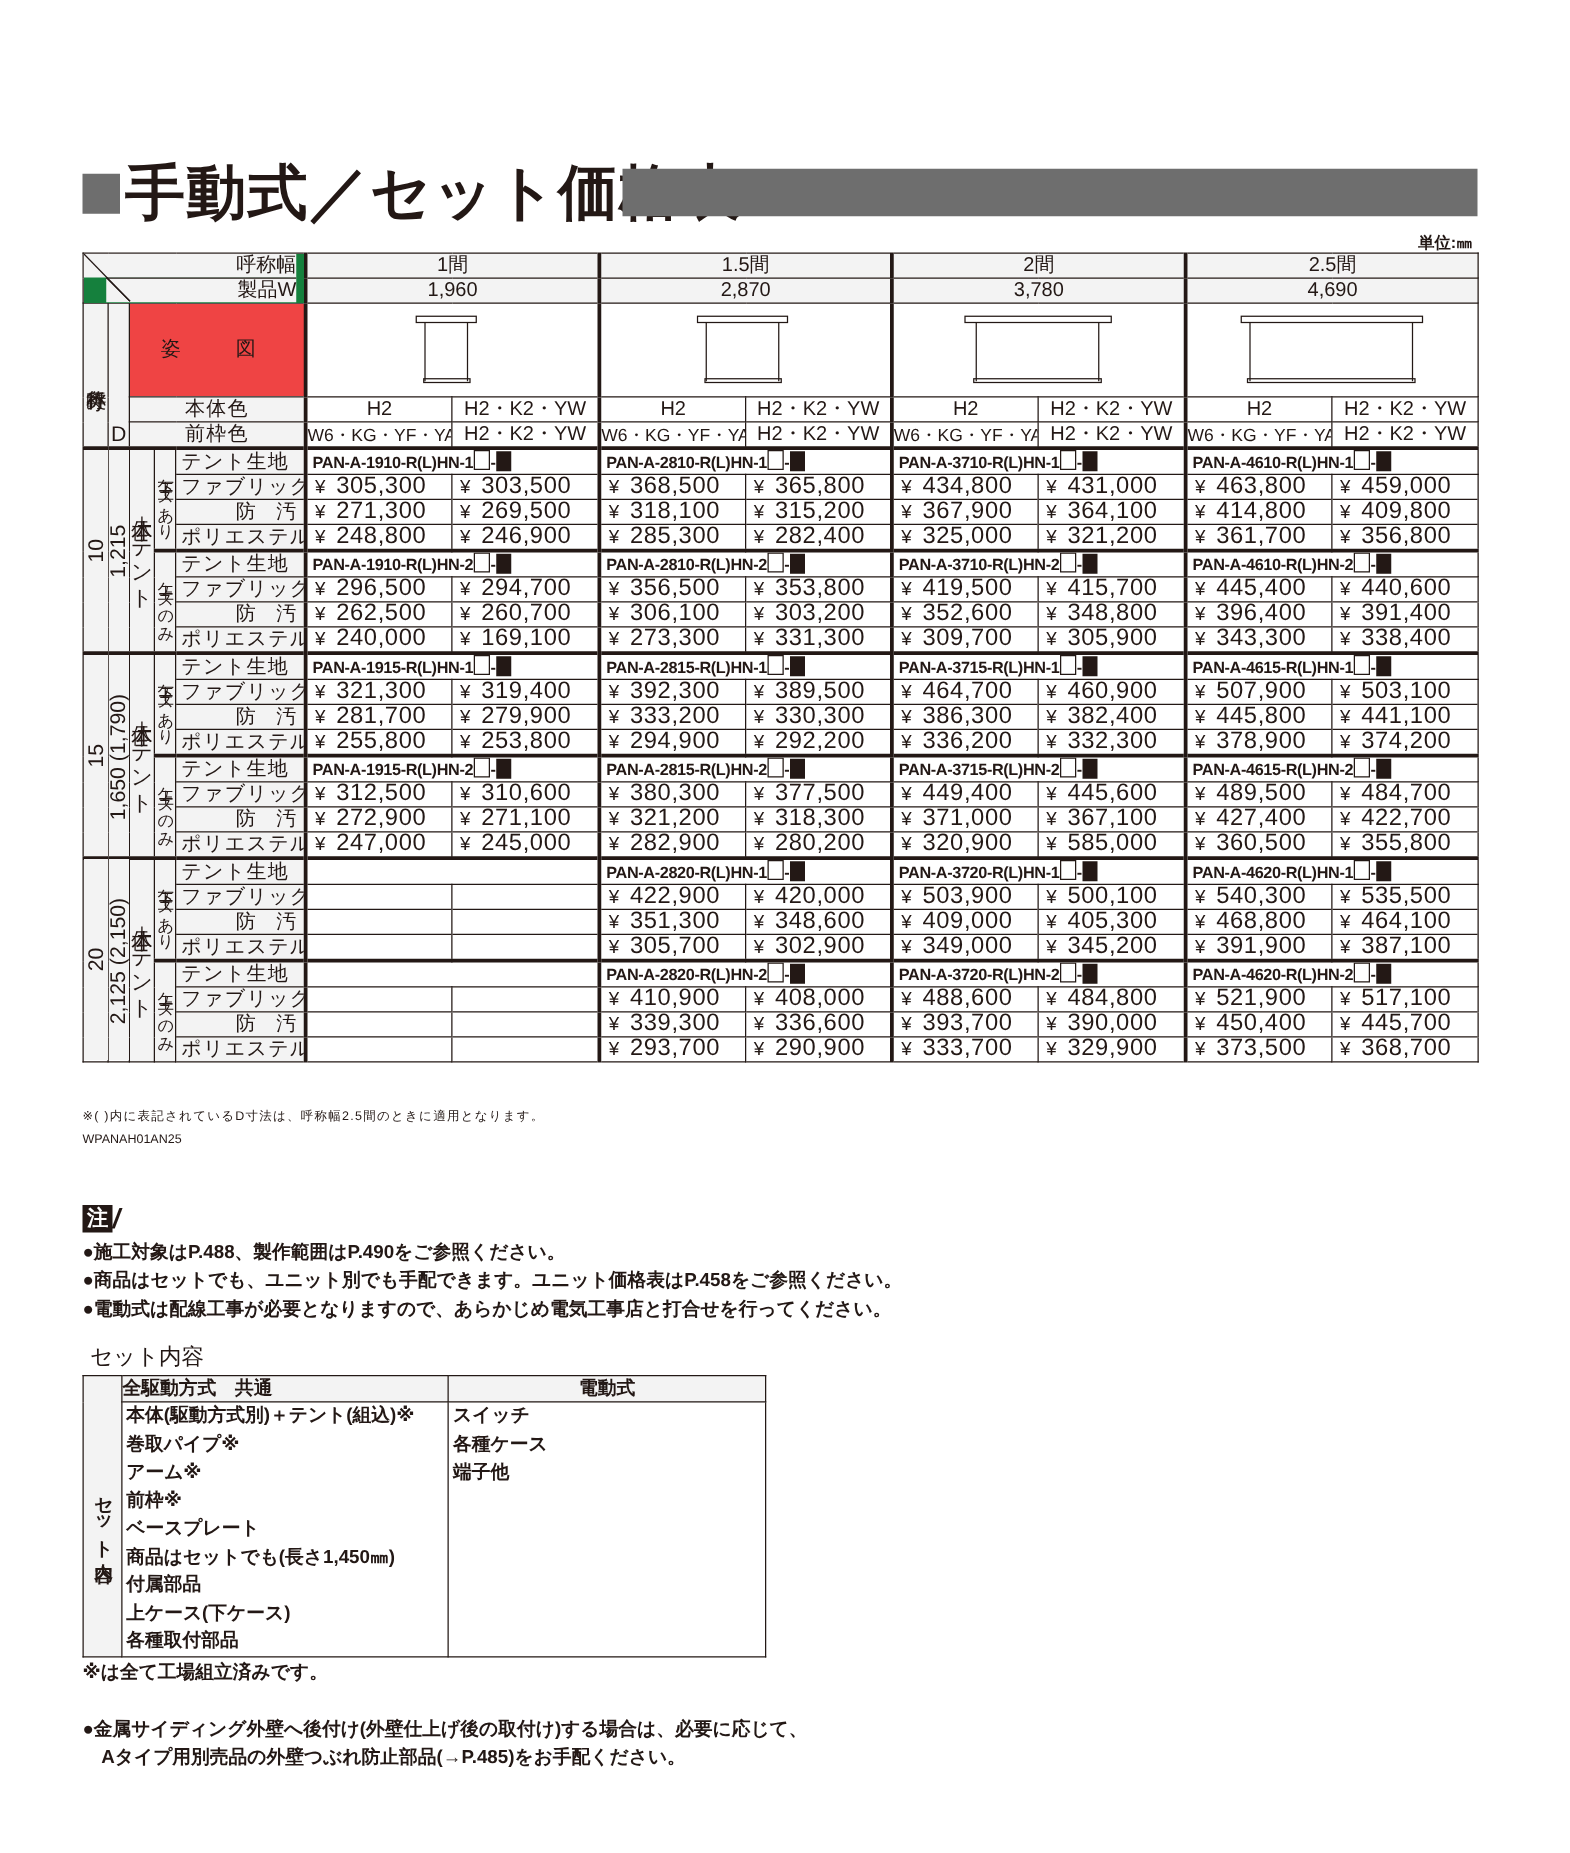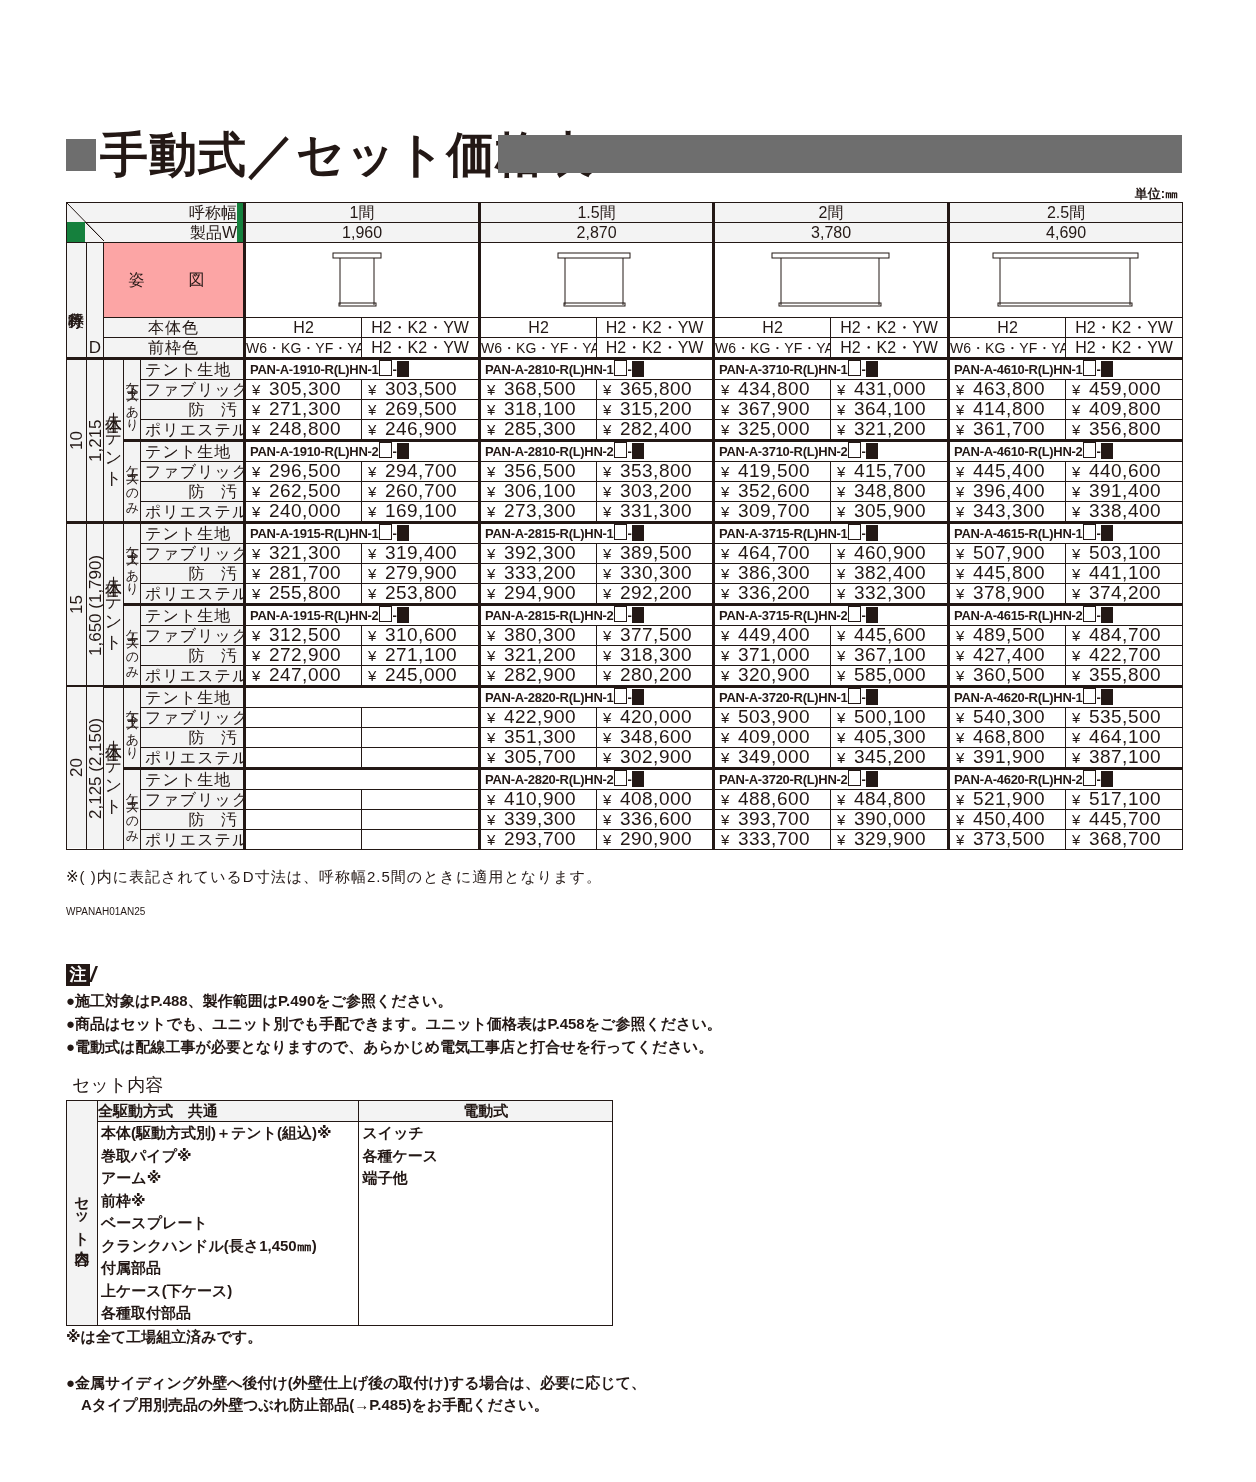--- a/index.html
+++ b/index.html
@@ -24,21 +24,21 @@
   .model { font-weight:bold; font-size:13px; padding-left:4px !important; letter-spacing:-0.3px; font-family:"Liberation Sans",sans-serif; }
   .sq-o { display:inline-block; width:11px; height:14px; border:1px solid #231815; vertical-align:-2px; margin-left:1px; }
   .sq-f { display:inline-block; width:12px; height:16px; background:#231815; vertical-align:-3px; }
   .price-cell { font-size:19px; padding-left:6px !important; letter-spacing:0.5px; }
   .price-cell .yen { font-size:15px; margin-right:8px; }
   .dash td { border-bottom:1px dashed #231815 !important; }
   .diagram { height:74px !important; text-align:center; }
   .dia svg { display:block; margin:0 auto; }
   .note-table { position:absolute; left:66px; top:1100px; width:547px; border-collapse:collapse; font-size:15px; }
   .note-table td { border:1px solid #231815; vertical-align:top; padding:0; }
-  .foot1 { position:absolute; left:66px; top:868px; font-size:15px; letter-spacing:1px; }
+  .foot1 { position:absolute; left:66px; top:886px; font-size:10px; letter-spacing:1px; }
   .foot2 { position:absolute; left:66px; top:906px; font-size:10px; }
   .chu-icon { position:absolute; left:66px; top:964px; width:24px; height:22px; background:#231815; color:#fff; font-weight:bold; font-size:17px; line-height:22px; text-align:center; }
   .chu-slash { position:absolute; left:90px; top:962px; font-size:22px; font-weight:bold; font-style:italic; }
   .note-line { position:absolute; left:66px; font-size:15px; font-weight:bold; white-space:nowrap; }
   .set-title { position:absolute; left:72px; top:1073px; font-size:18px; }
   .set-list div { height:22.5px; line-height:22.5px; padding-left:3px; font-weight:bold; font-size:15px; }
   .asterisk-note { position:absolute; left:66px; top:1328px; font-size:15px; font-weight:bold; }
   .bottom-note { position:absolute; left:66px; font-size:15px; font-weight:bold; white-space:nowrap; }
 </style>
 </head>
@@ -84,21 +84,21 @@
     </tr>
     <tr>
       <td colspan="2" class="hdr-val col-thick-l">1,960</td>
       <td colspan="2" class="hdr-val col-thick-l">2,870</td>
       <td colspan="2" class="hdr-val col-thick-l">3,780</td>
       <td colspan="2" class="hdr-val col-thick-l">4,690</td>
     </tr>
     <tr>
       <td rowspan="3" class="vert" style="vertical-align:bottom;">呼称奥行</td>
       <td rowspan="3" style="vertical-align:bottom;text-align:center;background:#f3f3f3;font-size:17px">D</td>
-      <td colspan="3" class="hdr-val diagram" style="letter-spacing:14px;background:#fca5a5">姿　図</td>
+      <td colspan="3" class="hdr-val diagram" style="letter-spacing:14px;background:#ef4444">姿　図</td>
       <td colspan="2" class="diagram dia col-thick-l">
           <svg width="60" height="58">
             <rect x="1" y="2" width="48" height="5" fill="none" stroke="#231815"></rect>
             <line x1="8" y1="7" x2="8" y="54" y2="54" stroke="#231815"></line>
             <line x1="42" y1="7" x2="42" y2="54" stroke="#231815"></line>
             <rect x="7" y="52" width="37" height="3" fill="none" stroke="#231815"></rect>
           </svg>
         </td>
       <td colspan="2" class="diagram dia col-thick-l">
           <svg width="80" height="58">
@@ -427,21 +427,21 @@
     <td style="text-align:left;background:#f3f3f3;font-weight:bold;height:20px;line-height:20px">全駆動方式　共通</td>
     <td style="text-align:center;background:#f3f3f3;font-weight:bold;height:20px;line-height:20px">電動式</td>
   </tr>
   <tr>
     <td class="set-list">
       <div>本体(駆動方式別)＋テント(組込)※</div>
       <div>巻取パイプ※</div>
       <div>アーム※</div>
       <div>前枠※</div>
       <div>ベースプレート</div>
-      <div>クランクハンドル(長さ1,450㎜)</div>
+      <div>商品はセットでも(長さ1,450㎜)</div>
       <div>付属部品</div>
       <div>上ケース(下ケース)</div>
       <div>各種取付部品</div>
     </td>
     <td class="set-list">
       <div>スイッチ</div>
       <div>各種ケース</div>
       <div>端子他</div>
     </td>
   </tr>

